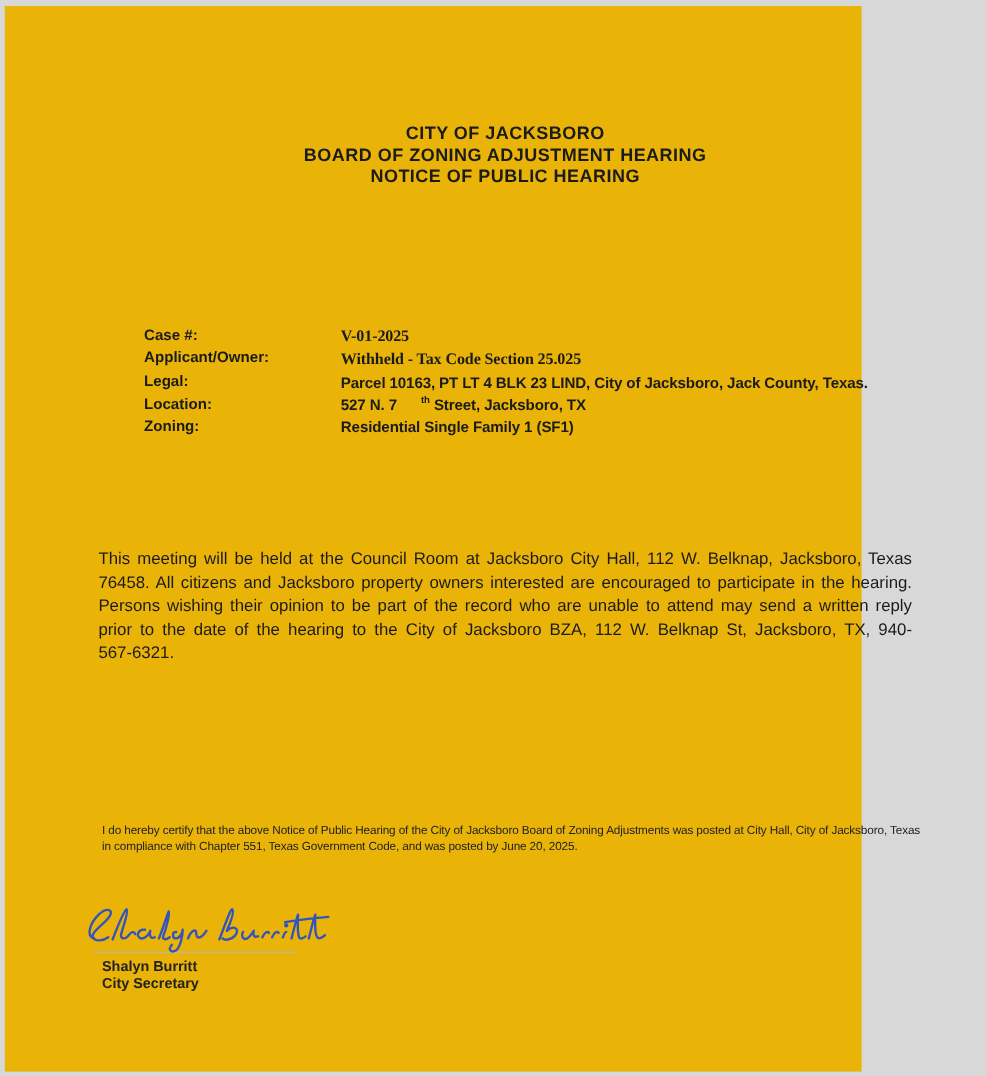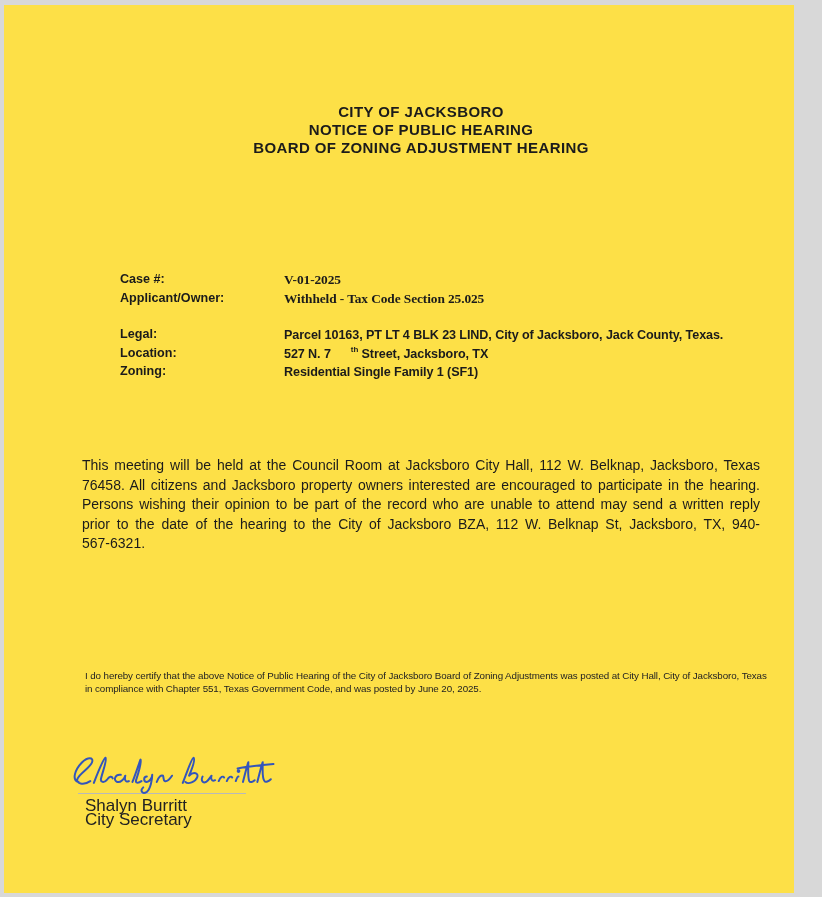--- a/index.html
+++ b/index.html
@@ -3,69 +3,69 @@
 <meta charset="utf-8">
 <style>
   html,body{margin:0;padding:0;}
   body{
     width:822px;height:897px;position:relative;overflow:hidden;
     background:#d8d8d8;
     font-family:"Liberation Sans", sans-serif;
     color:#1b1b1b;
   }
   .page{
-    position:absolute;left:4px;top:5px;width:790px;height:888px;
-    background:#fde047;
+    position:absolute;left:4px;top:5px;width:714px;height:888px;
+    background:#eab308;
   }
   .title-block{
     position:absolute;left:78px;top:98px;width:678px;
     text-align:center;font-weight:bold;font-size:15px;line-height:18px;
     letter-spacing:.4px;
   }
   .para{
     position:absolute;left:78px;width:678px;
     font-size:14px;line-height:19.5px;text-align:justify;
   }
   .intro{top:177px;}
   .body-para{top:419px;word-spacing:1.5px;margin-top:32px;}
   .case-table{
     position:absolute;left:116px;top:267px;width:666px;
     font-weight:bold;font-size:12.6px;
   }
   .crow{display:flex;align-items:flex-start;margin-bottom:2px;line-height:15.5px;}
   .clabel{flex:0 0 164px;font-size:12.6px;}
   .cvalue{flex:1;letter-spacing:-0.1px;line-height:16.5px;}
   .crow:nth-child(1) .cvalue,.crow:nth-child(2) .cvalue{font-size:13.4px;font-family:Liberation Serif, serif;}
-  .crow:nth-child(2){margin-bottom:20px;align-items:center;}
+  .crow:nth-child(2){margin-bottom:4px;align-items:center;}
   .cvalue sup{font-size:8px;vertical-align:super;line-height:0;padding-left:20px;}
   .certification{
-    position:absolute;left:81px;top:665px;width:684px;
+    position:absolute;left:81px;top:682px;width:684px;
     font-size:9.8px;line-height:12.5px;letter-spacing:-0.1px;color:#222;
   }
   .sig-line{
     position:absolute;left:74px;top:788px;width:168px;height:0;
     border-bottom:1.5px solid #b9b9b9;
   }
   .signature-svg{
     position:absolute;left:62px;top:744px;width:212px;height:48px;
   }
   .signatory{
     position:absolute;left:81px;top:794px;
-    font-size:17px;line-height:13.5px;color:#222;
+    font-size:12px;line-height:13.5px;color:#222;font-weight:bold;
   }
 </style>
 </head>
 <body>
 
 <div class="page">
 
   <div class="title-block">
     <div>CITY OF JACKSBORO</div>
+    <div>BOARD OF ZONING ADJUSTMENT HEARING</div>
     <div>NOTICE OF PUBLIC HEARING</div>
-    <div>BOARD OF ZONING ADJUSTMENT HEARING</div>
   </div>
 
 
   <div class="case-table">
       <div class="crow">
         <span class="clabel">Case #:</span>
         <span class="cvalue">V-01-2025</span>
       </div>
       <div class="crow">
         <span class="clabel">Applicant/Owner:</span>

